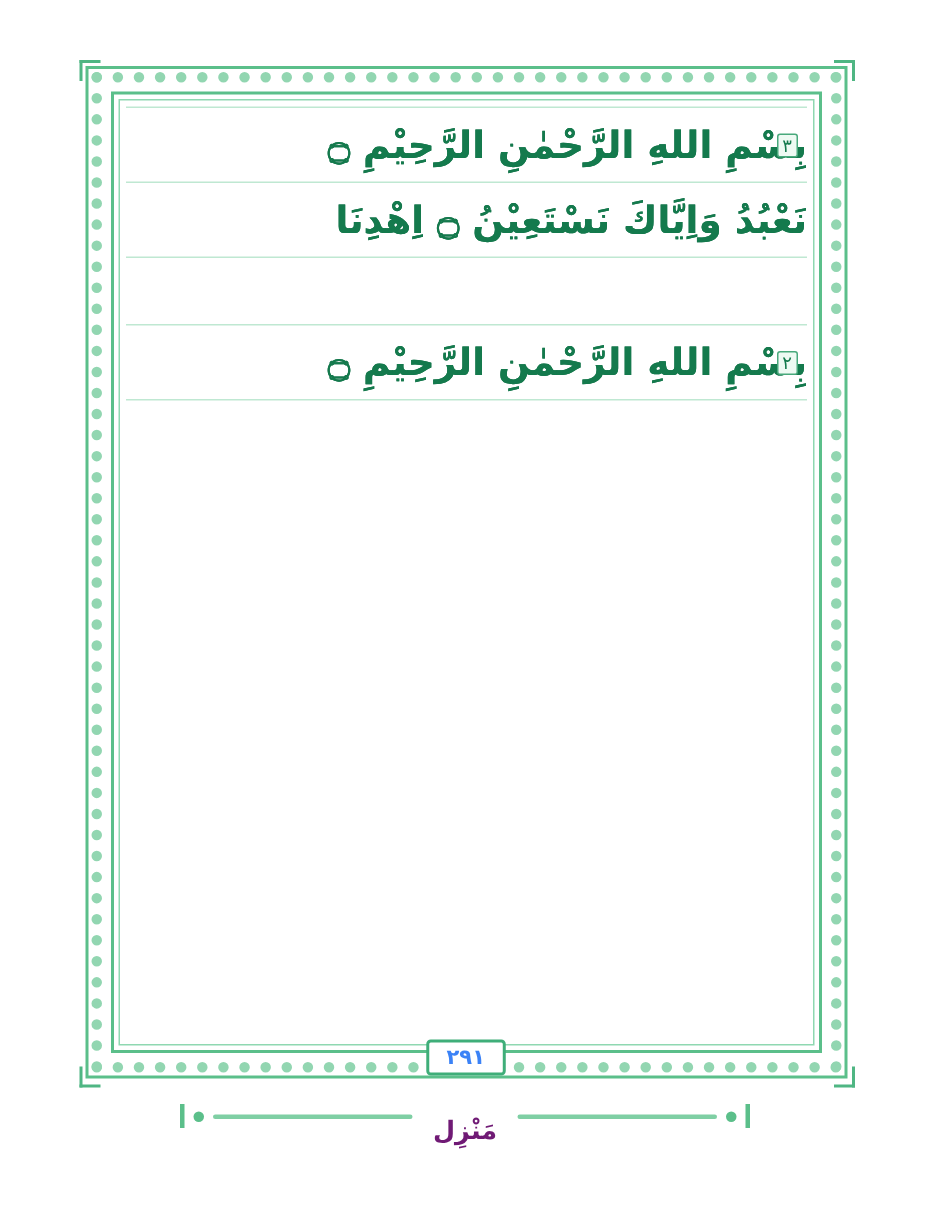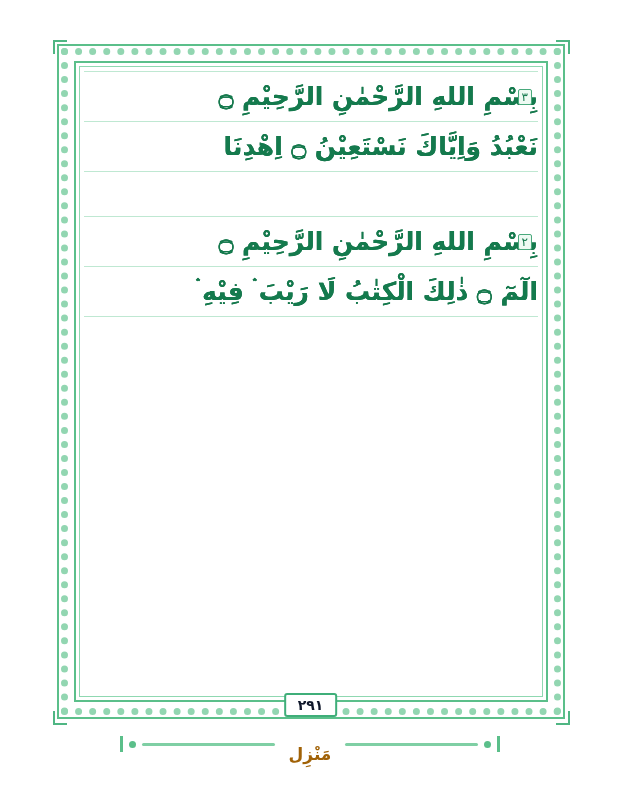--- a/index.html
+++ b/index.html
@@ -129,21 +129,21 @@
 
   
   .page-number {
     position: absolute;
     left: 50%;
     transform: translateX(-50%);
     top: 693px;
     border: 2px solid #3fae79;
     border-radius: 3px;
     background: #ffffff;
-    color: #0f172a;
+    color: #3b82f6;
     font-size: 14px;
     font-weight: 700;
     padding: 2px 12px;
     font-family: "DejaVu Sans", sans-serif;
   }
 
   
   .footer {
     position: absolute;
     left: 120px;
@@ -161,21 +161,21 @@
     border-radius: 2px;
   }
   .footer .dot {
     width: 7px;
     height: 7px;
     border-radius: 50%;
     background: #5bbf8a;
     margin: 0 6px;
   }
   .footer .label {
-    color: #a16207;
+    color: #701a75;
     font-size: 17px;
     font-weight: 700;
     padding: 0 14px;
     direction: rtl;
     font-family: "DejaVu Sans", sans-serif;
     margin-top: 20px;
   }
   .footer .end-cap {
     width: 3px;
     height: 16px;
@@ -209,23 +209,20 @@
       </div>
     </div>
 
     <div class="gap"></div>
 
     <div class="surah-block">
       <div class="ayah-line">
         <span class="txt">بِسْمِ اللهِ الرَّحْمٰنِ الرَّحِيْمِ ۝</span>
         <span class="marker">٢</span>
       </div>
-      <div class="ayah-line">
-        <span class="txt">الٓمٓ ۝ ذٰلِكَ الْكِتٰبُ لَا رَيْبَ ۛ فِيْهِ ۛ</span>
-      </div>
     </div>
 
   </div>
 
   <div class="page-number">٢٩١</div>
 
   <div class="footer">
     <div class="end-cap"></div>
     <div class="dot"></div>
     <div class="rule"></div>

